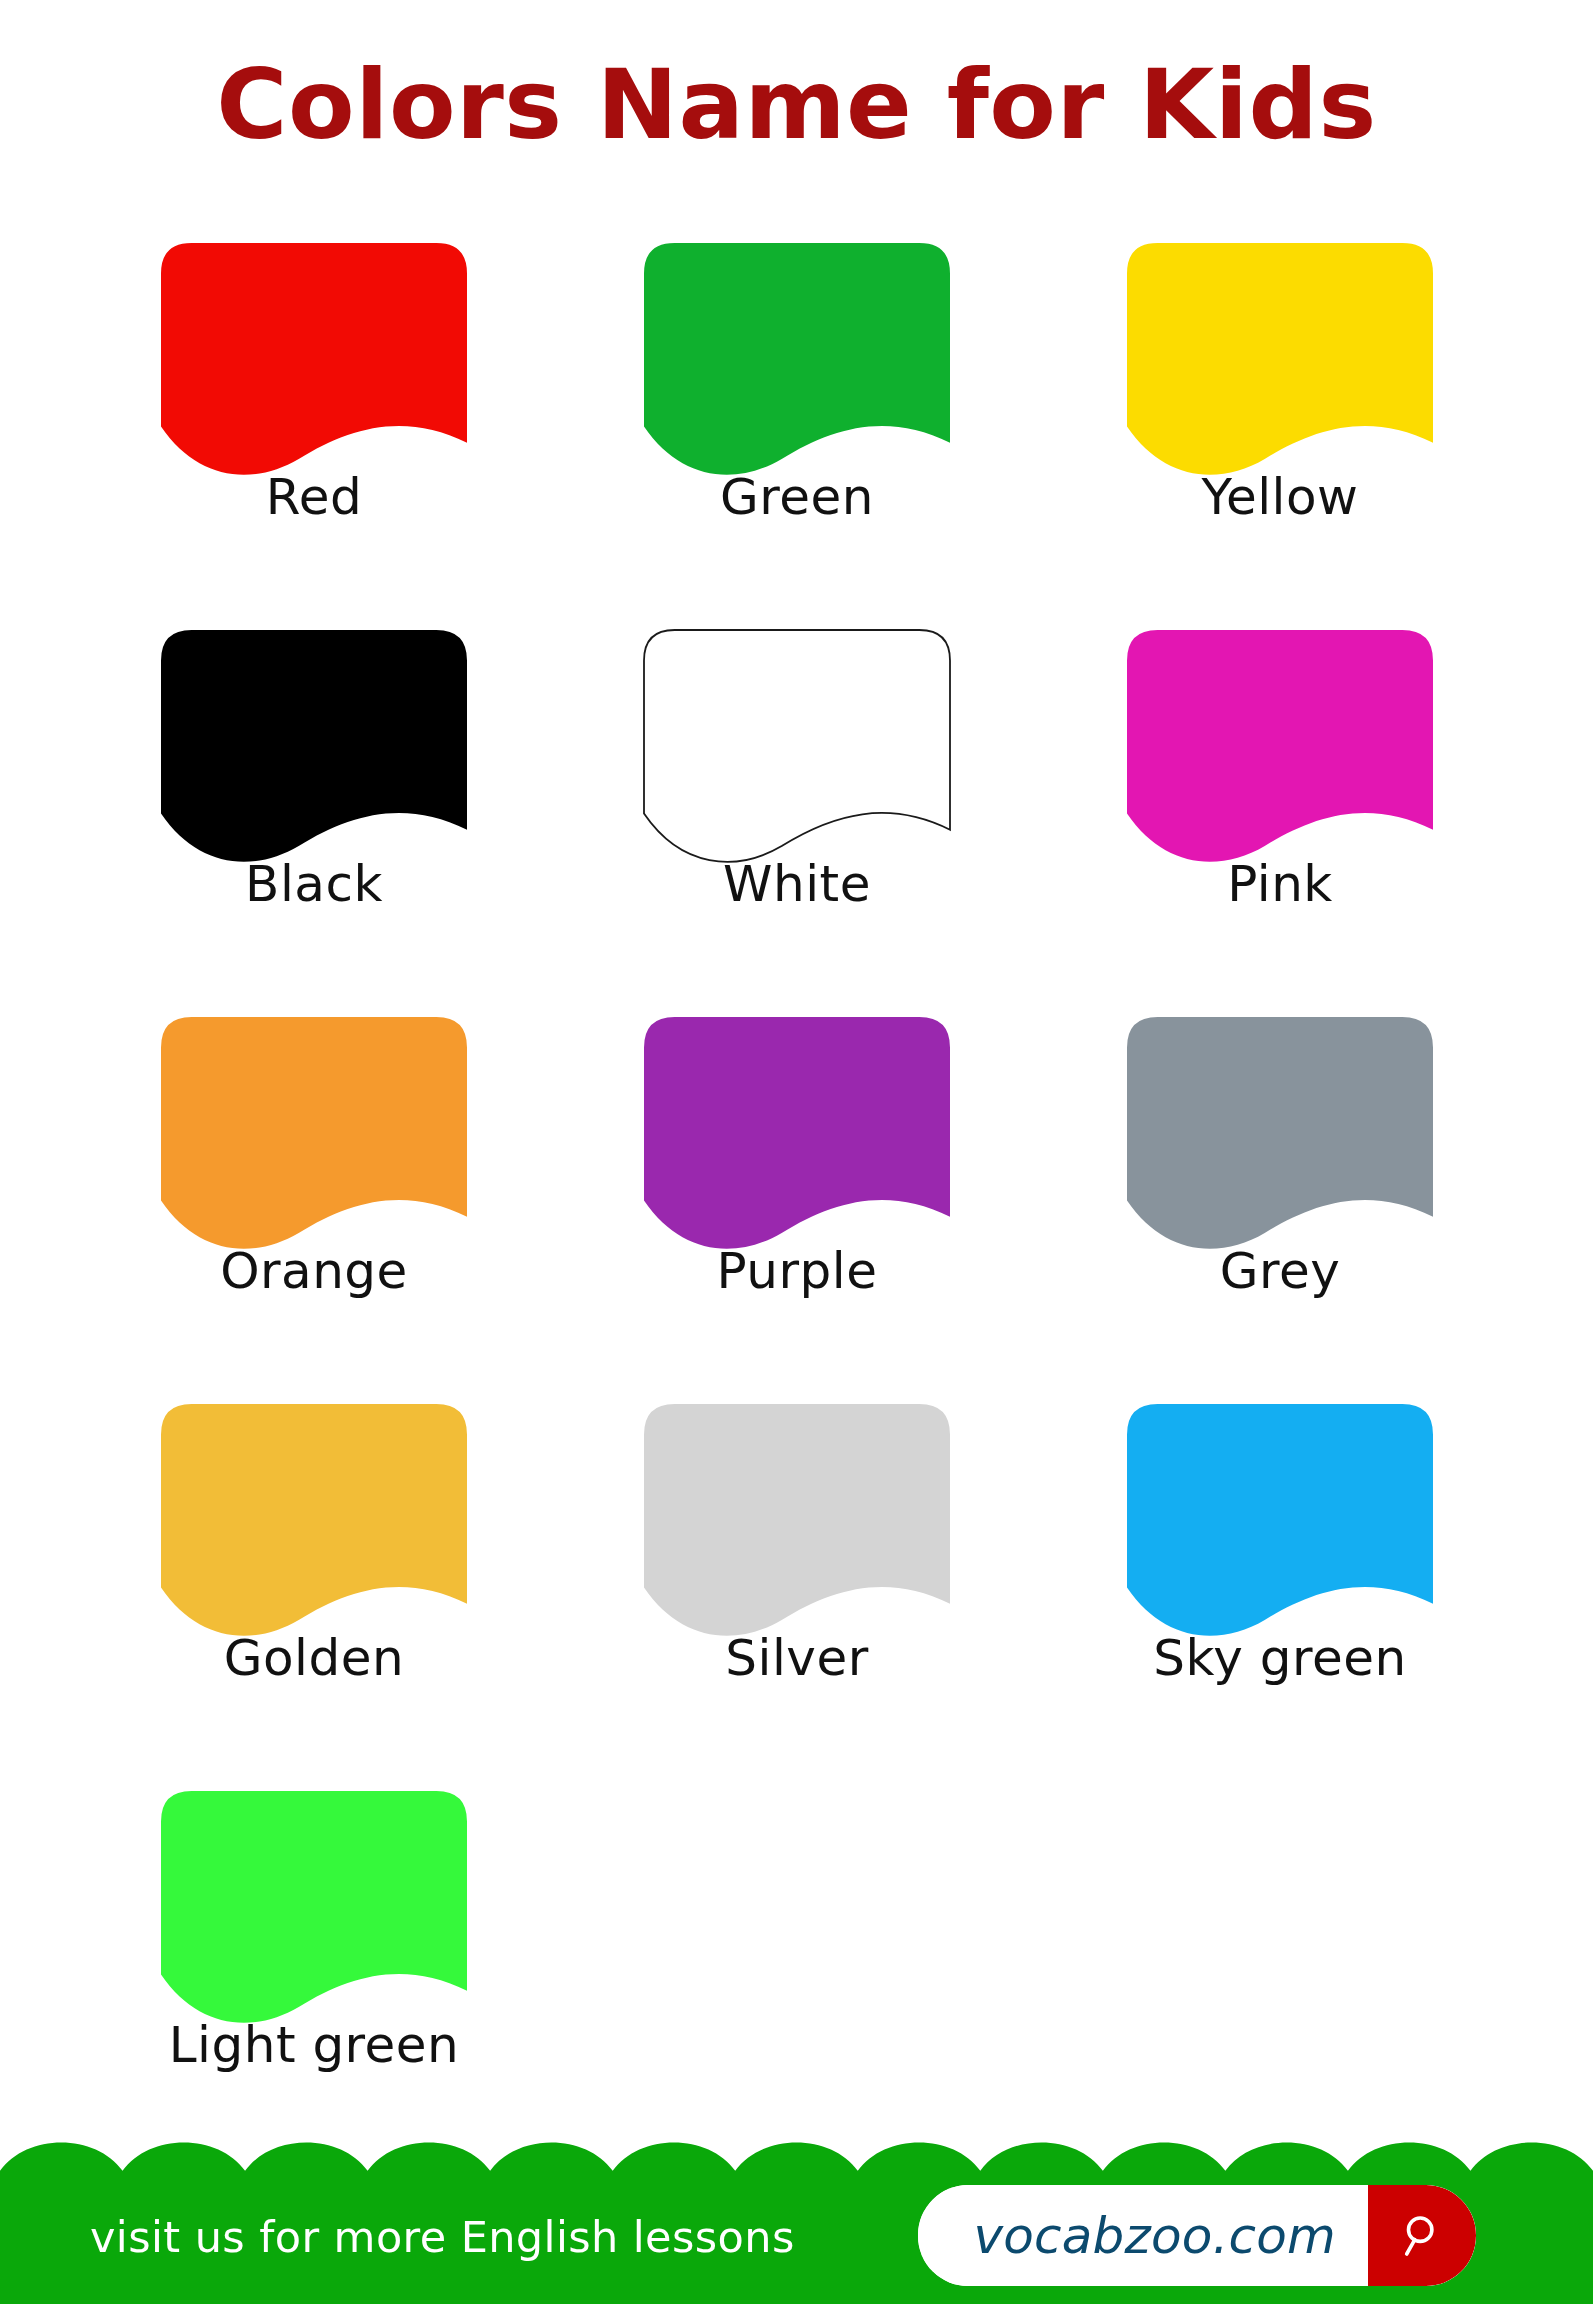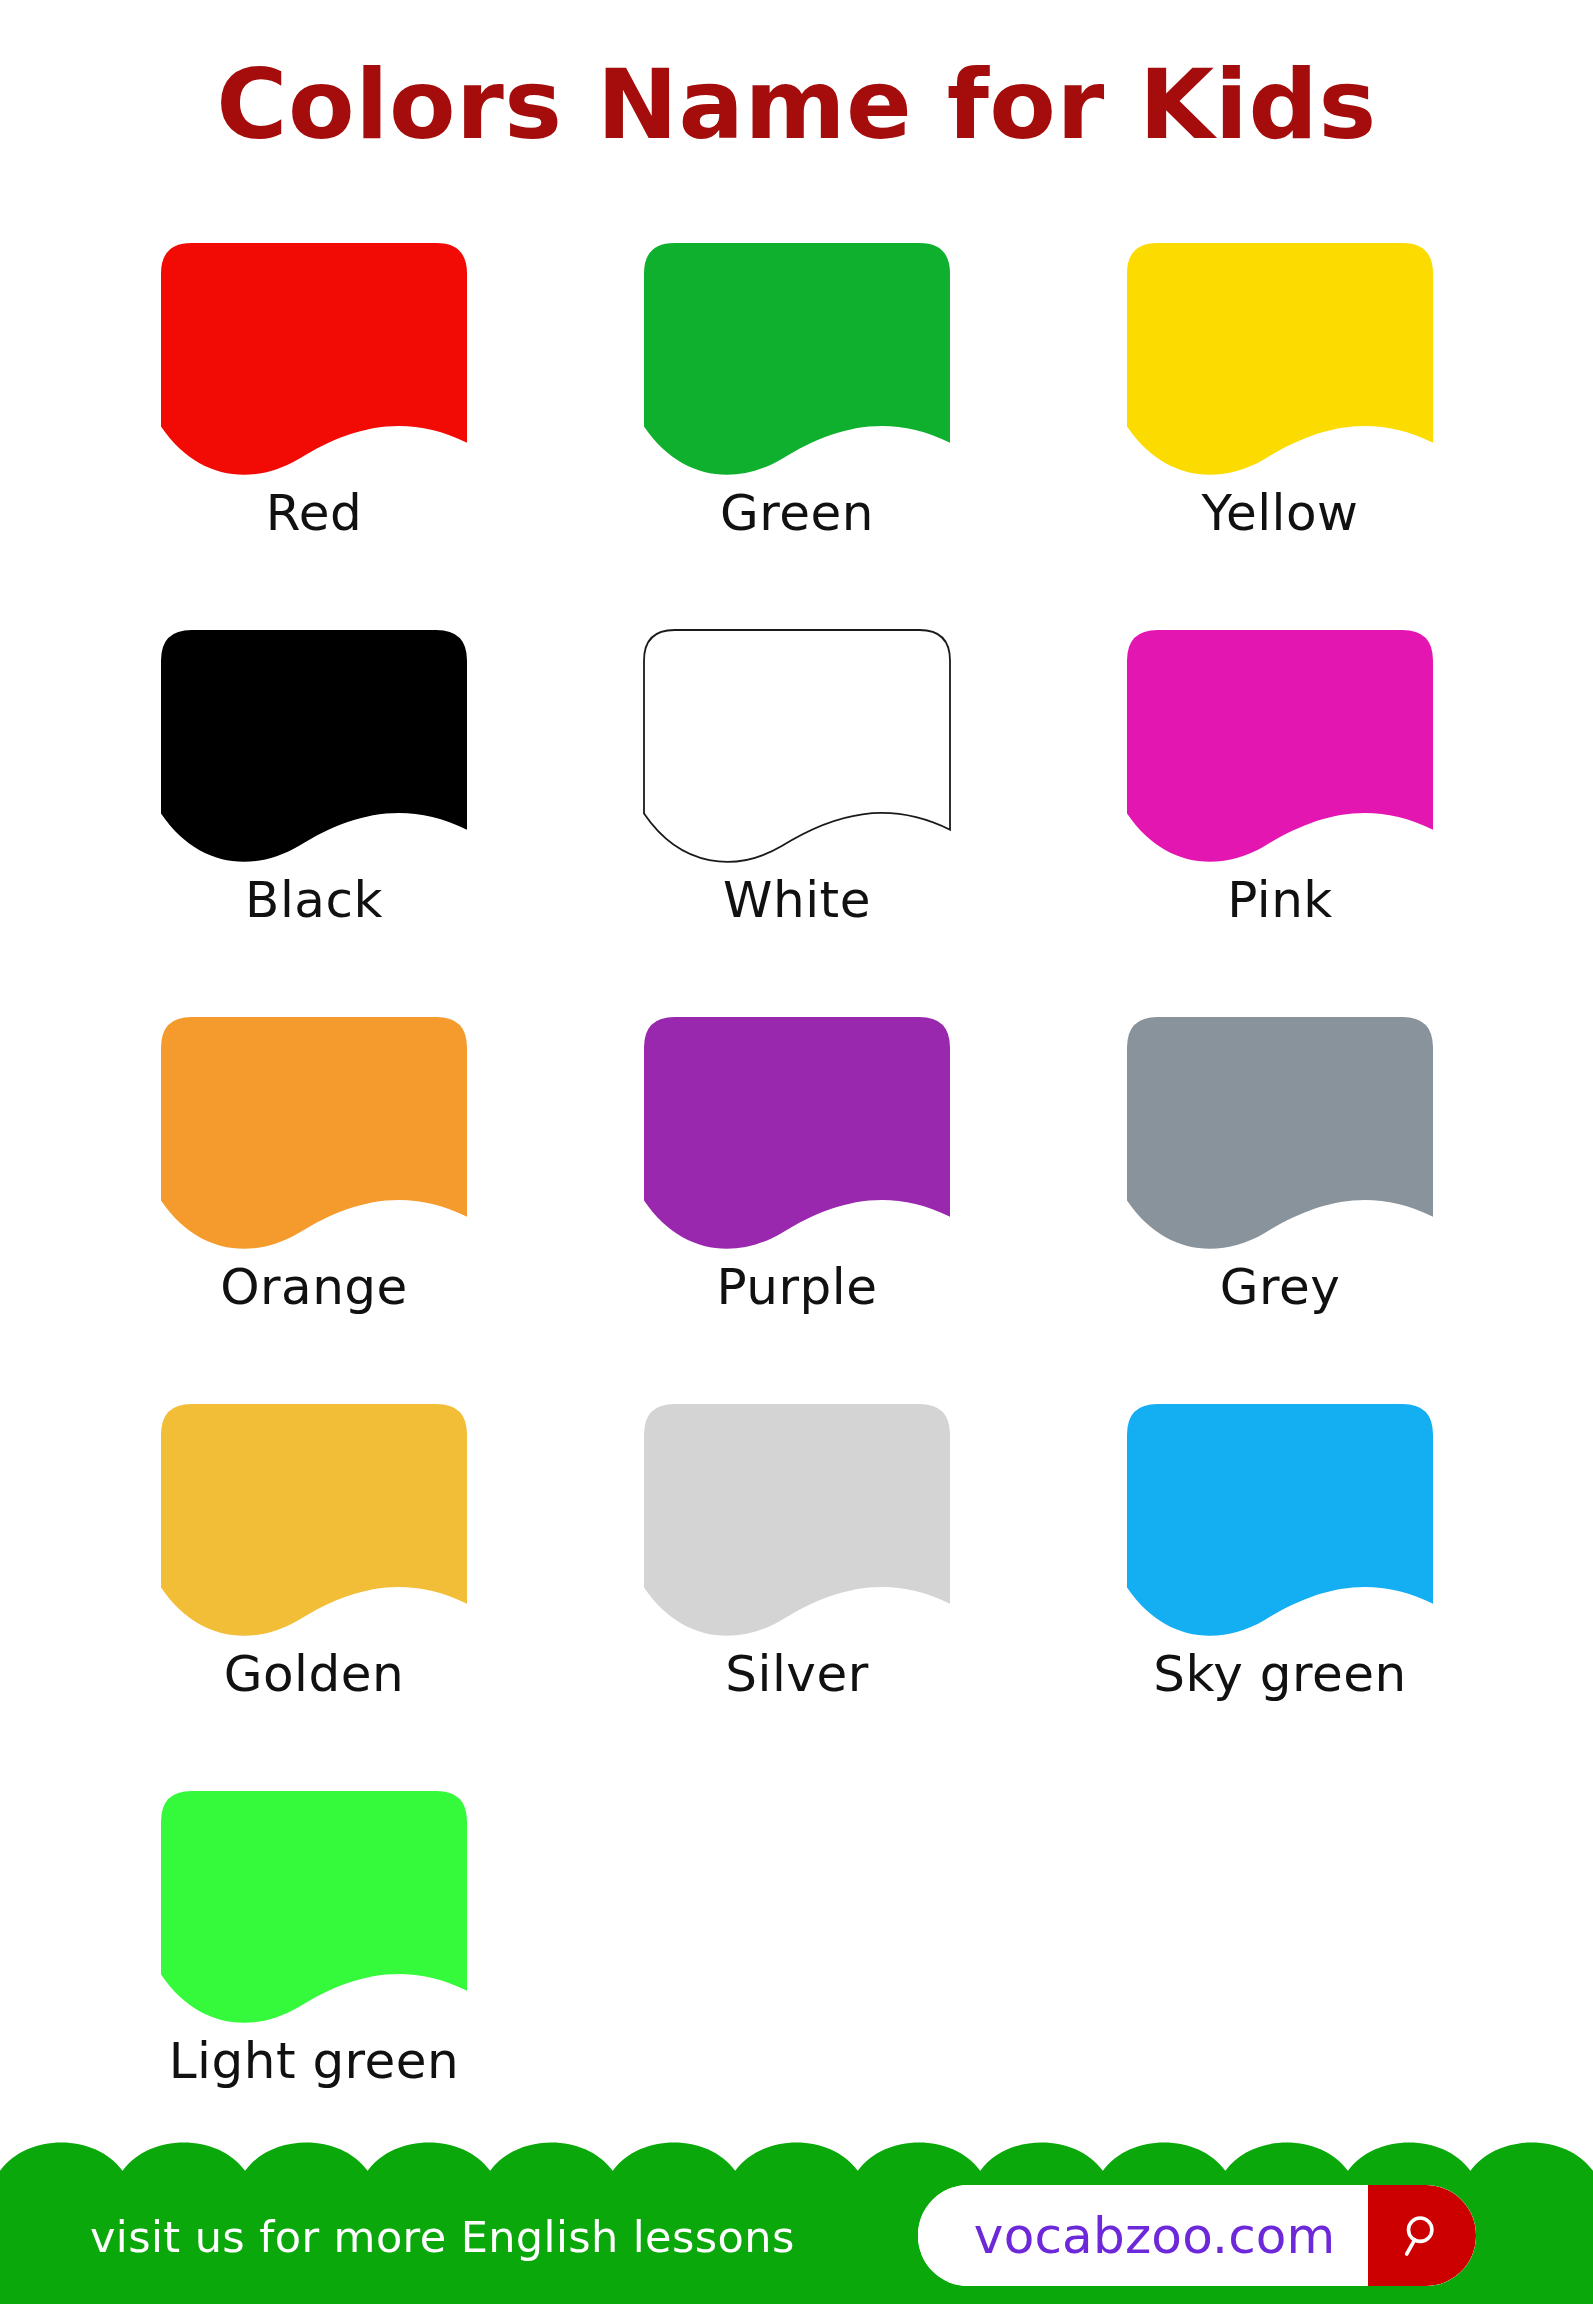--- a/index.html
+++ b/index.html
@@ -66,21 +66,20 @@
     height: 225px;
     position: relative;
   }
   .swatch-box svg {
     display: block;
     width: 306px;
     height: 225px;
     overflow: visible;
   }
   .swatch-label {
-    margin-top: 16px;
     font-family: "DejaVu Sans", sans-serif;
     font-size: 50px;
     font-weight: 400;
     color: #111111;
     text-align: center;
     letter-spacing: 0.5px;
     white-space: nowrap;
   }
 
   
@@ -131,23 +130,24 @@
     background: #ffffff;
   }
   .pill-text {
     flex: 1 1 auto;
     display: flex;
     align-items: center;
     justify-content: center;
     background: #ffffff;
     font-family: "DejaVu Sans", sans-serif;
     font-size: 50px;
-    color: #6d28d9;
+    color: #0c4a6e;
     letter-spacing: 0.2px;
     padding-left: 23.4px;
+    font-style: italic;
   }
   .pill-search-btn {
     flex: 0 0 108px;
     background: #cc0000;
     display: flex;
     align-items: center;
     justify-content: center;
     border-top-right-radius: 50px;
     border-bottom-right-radius: 50px;
   }

